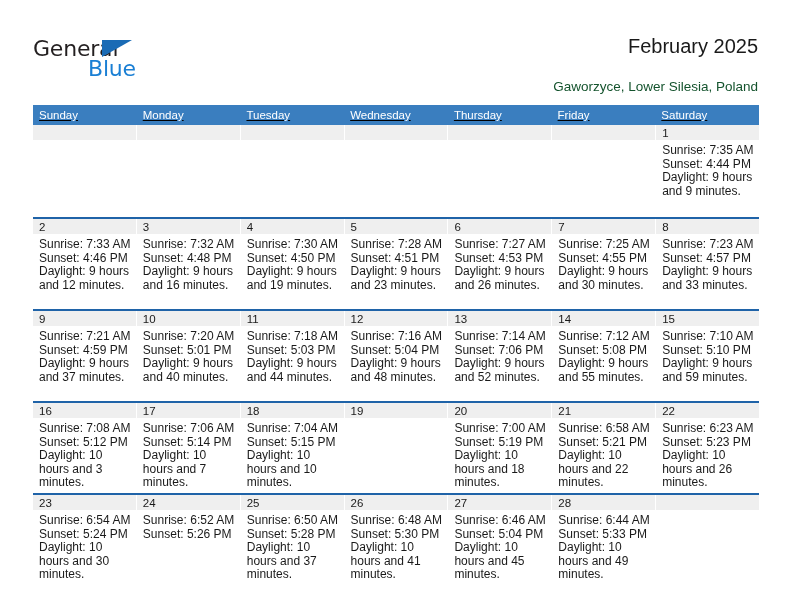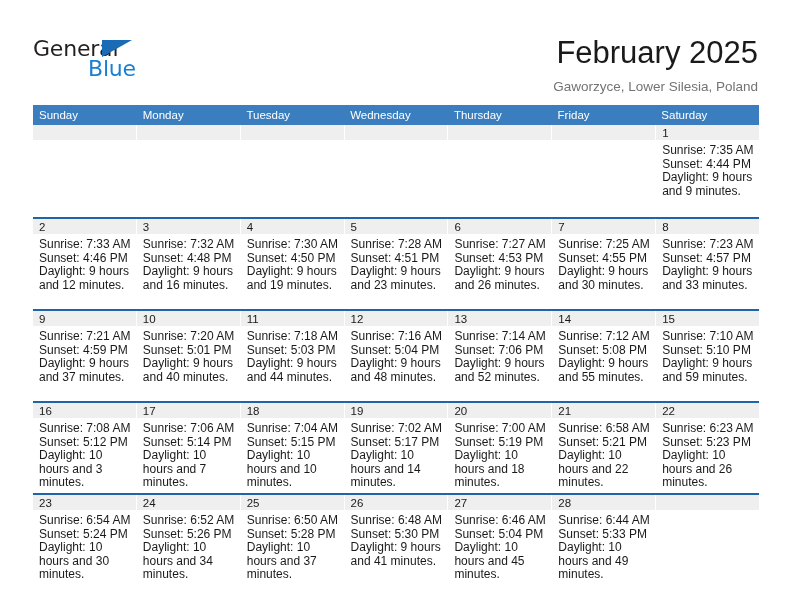--- a/index.html
+++ b/index.html
@@ -64,47 +64,48 @@
     font-size: 22px;
     letter-spacing: -0.2px;
     color: #1a7fd4;
     line-height: 26px;
     font-family: "DejaVu Sans", sans-serif;
   }
   .title {
     position: absolute;
     right: 34px;
     top: 35px;
-    font-size: 31px;
+    font-size: 20px;
     color: #1a1a1a;
     text-align: left;
     white-space: nowrap;
   }
   .subtitle {
     position: absolute;
     right: 34px;
     top: 79px;
     font-size: 13.5px;
-    color: #737373;
+    color: #14532d;
     text-align: right;
     white-space: nowrap;
   }
 
   
   .calendar {
     position: absolute;
     left: 33px;
     top: 105px;
     width: 726px;
   }
   .dow-row {
     display: flex;
     width: 726px;
     height: 20px;
     background: #3a7ebf;
+    text-decoration: underline;
   }
   .dow {
     flex: 1 1 0;
     color: #ffffff;
     font-size: 11.5px;
     line-height: 20px;
     padding-left: 6px;
     box-sizing: border-box;
     overflow: hidden;
     white-space: nowrap;
@@ -342,25 +343,20 @@
           <div class="cell">
             <div class="daynum">18</div>
             <div class="info">
               <div>Sunrise: 7:04 AM</div>
               <div>Sunset: 5:15 PM</div>
               <div class="wrap">Daylight: 10 hours and 10 minutes.</div>
             </div>
           </div>
           <div class="cell">
             <div class="daynum">19</div>
-            <div class="info">
-              <div>Sunrise: 7:02 AM</div>
-              <div>Sunset: 5:17 PM</div>
-              <div class="wrap">Daylight: 10 hours and 14 minutes.</div>
-            </div>
           </div>
           <div class="cell">
             <div class="daynum">20</div>
             <div class="info">
               <div>Sunrise: 7:00 AM</div>
               <div>Sunset: 5:19 PM</div>
               <div class="wrap">Daylight: 10 hours and 18 minutes.</div>
             </div>
           </div>
           <div class="cell">
@@ -387,37 +383,36 @@
               <div>Sunrise: 6:54 AM</div>
               <div>Sunset: 5:24 PM</div>
               <div class="wrap">Daylight: 10 hours and 30 minutes.</div>
             </div>
           </div>
           <div class="cell">
             <div class="daynum">24</div>
             <div class="info">
               <div>Sunrise: 6:52 AM</div>
               <div>Sunset: 5:26 PM</div>
-              <div class="wrap">Daylight: 10 hours and 34 minutes.</div>
             </div>
           </div>
           <div class="cell">
             <div class="daynum">25</div>
             <div class="info">
               <div>Sunrise: 6:50 AM</div>
               <div>Sunset: 5:28 PM</div>
               <div class="wrap">Daylight: 10 hours and 37 minutes.</div>
             </div>
           </div>
           <div class="cell">
             <div class="daynum">26</div>
             <div class="info">
               <div>Sunrise: 6:48 AM</div>
               <div>Sunset: 5:30 PM</div>
-              <div class="wrap">Daylight: 9 hours and 41 minutes.</div>
+              <div class="wrap">Daylight: 10 hours and 41 minutes.</div>
             </div>
           </div>
           <div class="cell">
             <div class="daynum">27</div>
             <div class="info">
               <div>Sunrise: 6:46 AM</div>
               <div>Sunset: 5:04 PM</div>
               <div class="wrap">Daylight: 10 hours and 45 minutes.</div>
             </div>
           </div>

